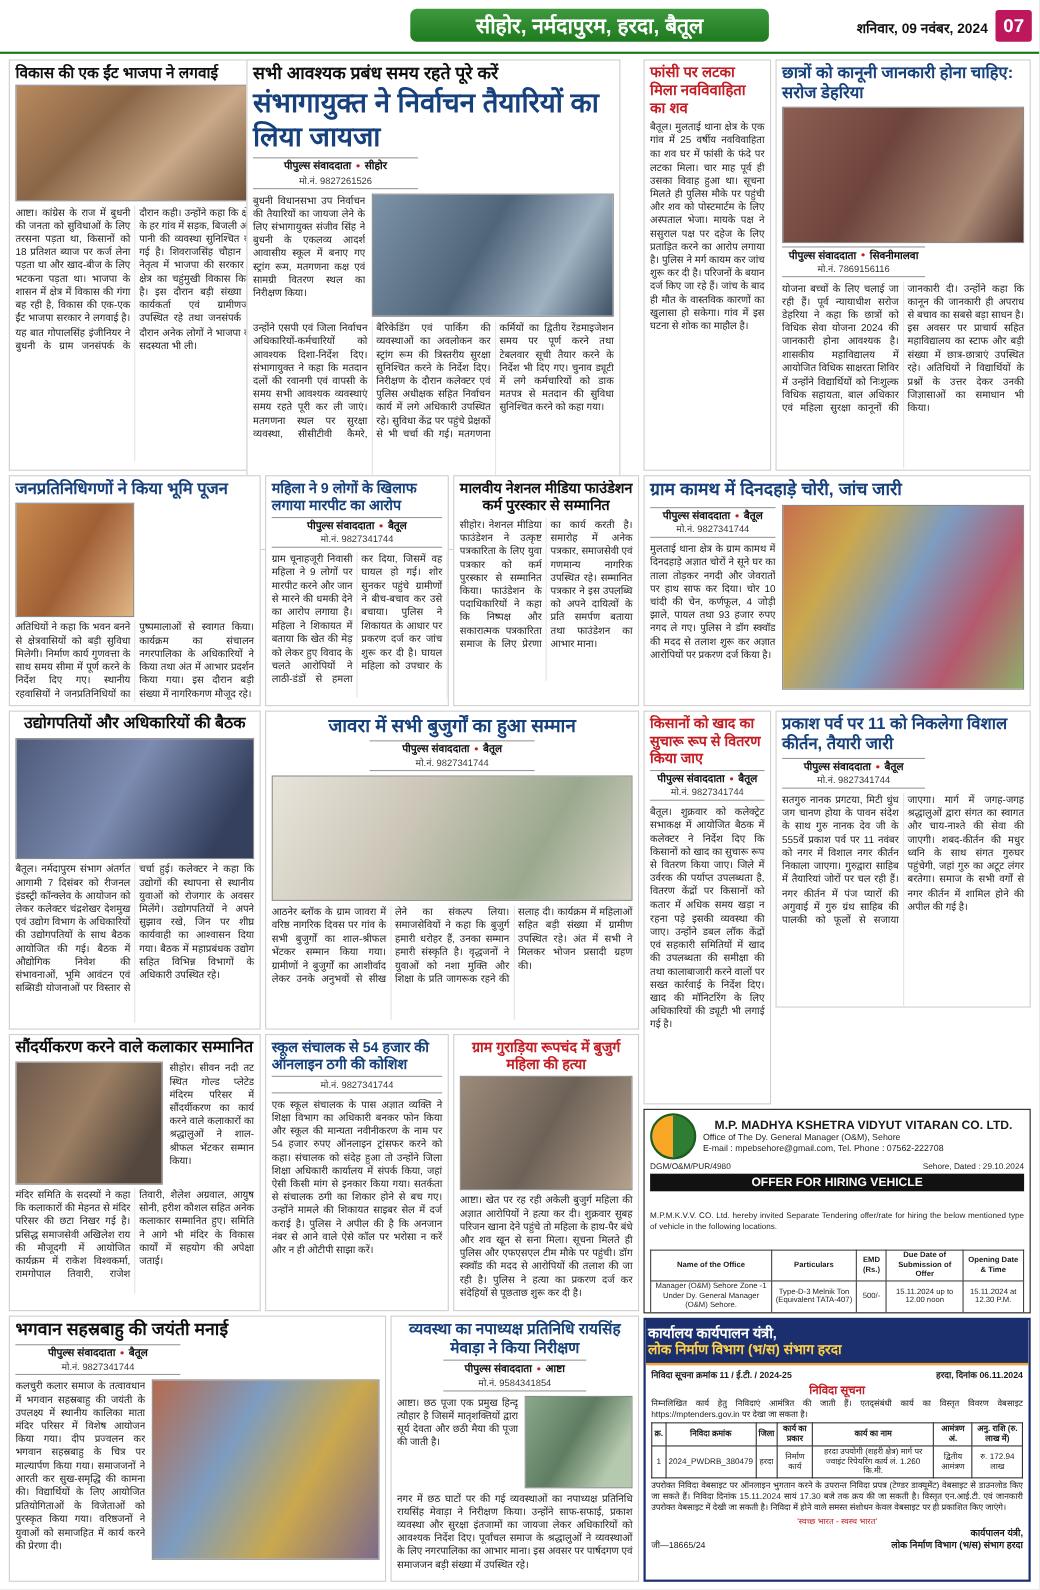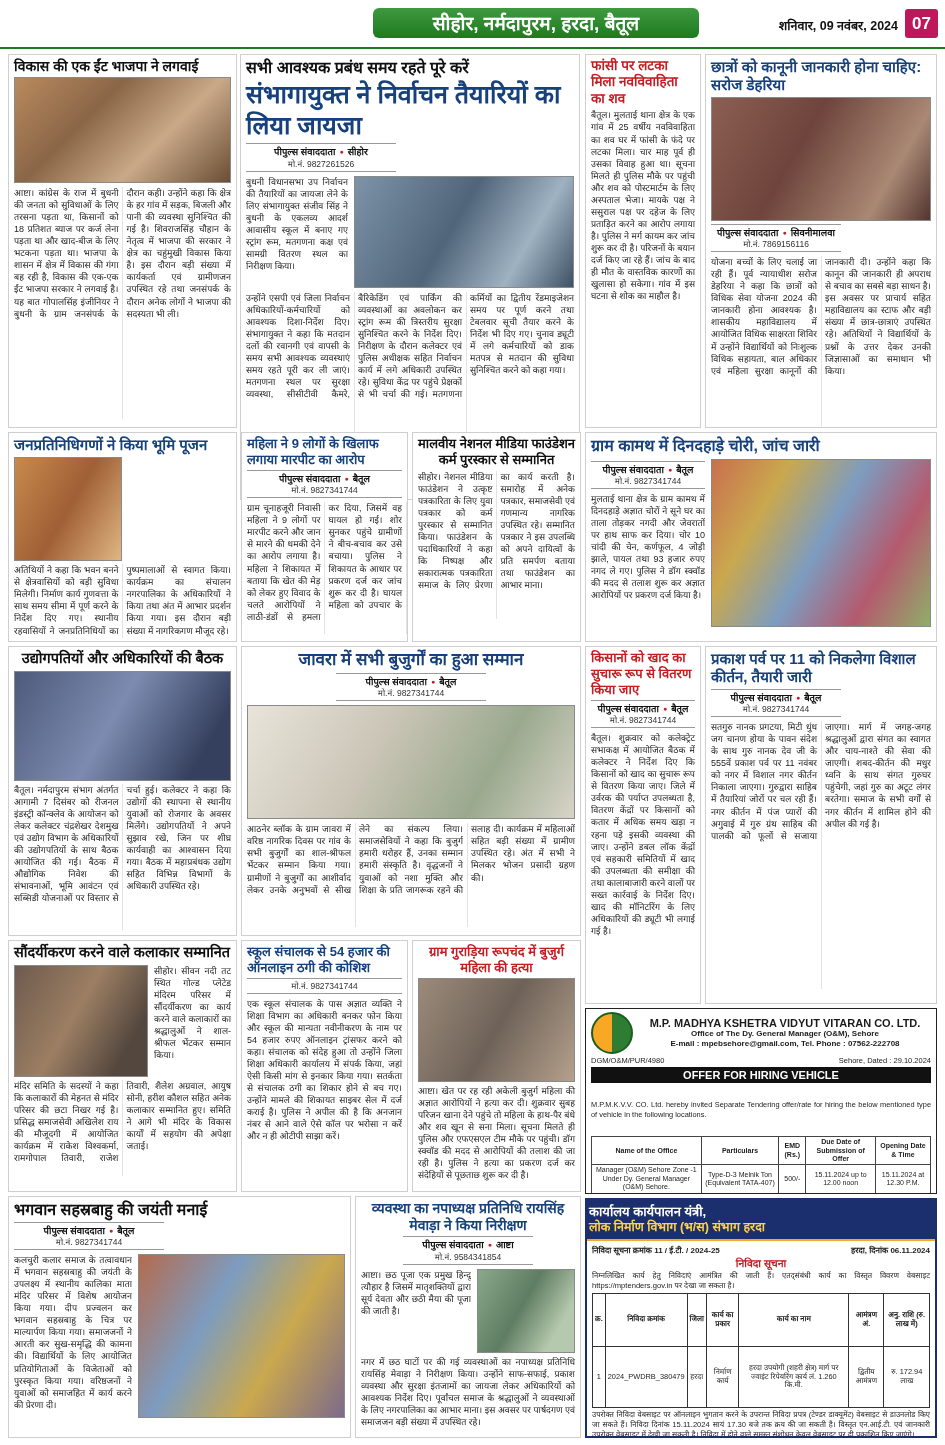--- a/index.html
+++ b/index.html
@@ -42,58 +42,58 @@
   .ph-crime {background:linear-gradient(120deg,#9c8b7a,#6e6258 50%,#b5a18c);}
   .ph-kids  {background:linear-gradient(120deg,#b56a4e,#7d9cc0 35%,#caa84e 65%,#7d6a8a);}
   .ph-inspect{background:linear-gradient(120deg,#8aa88a,#5f7d62 45%,#b5c9ae 80%);}
   .ph-board {background:linear-gradient(120deg,#4e5a7a,#7c8bb0 45%,#35405e 85%);}
   
   .ad1{position:absolute;border:1.5px solid #222;padding:3px 5px;box-sizing:border-box;background:#fff;overflow:hidden;}
   .ad1-head{display:flex;gap:6px;align-items:center;}
   .mpeb-logo{width:38px;height:38px;border-radius:50%;flex:none;border:2px solid #1b5e20;
              background:conic-gradient(#2e7d32 0 50%,#f9a825 50% 100%);}
   .ad1-co{font-size:11px;font-weight:bold;text-align:center;line-height:1.15;}
-  .ad1-sub{font-size:8px;text-align:center;line-height:1.25;font-weight:bold;}
+  .ad1-sub{font-size:8px;line-height:1.25;}
   .ad1-refs{display:flex;justify-content:space-between;font-size:7.5px;margin:2px 0;}
   .ad1-bar{background:#111;color:#fff;text-align:center;font-weight:bold;font-size:11px;padding:2px 0;margin:1px 0 2px;}
   .ad1 p{margin:17px 0;font-size:7.4px;line-height:1.3;text-align:justify;}
   .ad1 table{border-collapse:collapse;width:100%;font-size:7px;line-height:1.2;}
   .ad1 th,.ad1 td{border:1px solid #444;padding:1px 2px;text-align:center;}
   .ad1-bot{display:flex;justify-content:center;font-size:14px;margin-top:2px;}
   .ad2{position:absolute;border:2px solid #1b2f6e;box-sizing:border-box;background:#fff;overflow:hidden;}
   .ad2-hdr{background:#1b2f6e;color:#fff;padding:4px 2px;border-bottom:2px solid #f9a825;}
   .ad2-hdr .l1{font-size:13px;font-weight:bold;line-height:1.2;}
   .ad2-hdr .l2{font-size:12.5px;font-weight:bold;color:#ffd24a;line-height:1.25;}
   .ad2-in{padding:3px 5px;}
   .ad2-refs{display:flex;justify-content:space-between;font-size:8px;font-weight:bold;}
   .ad2-title{text-align:center;font-size:10.5px;font-weight:bold;color:#c41e25;margin:1px 0;}
   .ad2 p{margin:1px 0;font-size:7.6px;line-height:1.3;text-align:justify;}
   .ad2 table{border-collapse:collapse;width:100%;font-size:7.4px;line-height:1.2;margin:2px 0;}
-  .ad2 th,.ad2 td{border:1px solid #333;padding:17px 2px;text-align:center;}
+  .ad2 th,.ad2 td{border:1px solid #333;padding:1px 2px;text-align:center;}
   .ad2-slogan{text-align:center;color:#c41e25;font-size:7.5px;margin:1px 0;}
   .ad2-bot{display:flex;justify-content:space-between;align-items:flex-end;font-size:8px;}
   .ad2-sign{font-weight:bold;text-align:right;font-size:8.5px;line-height:1.25;}
 </style>
 </head>
 <body>
 
 <div class="page">
 
   <div class="banner">सीहोर, नर्मदापुरम, हरदा, बैतूल</div>
   <div class="dateline">शनिवार, 09 नवंबर, 2024</div>
   <div class="pagebox">07</div>
   <div class="mast-rule"></div>
 
   <section class="art" style="left:8px;top:54px;width:229px;height:374px">
     <h2 class="hl blk" style="font-size:14px">विकास की एक ईंट भाजपा ने लगवाई</h2>
     <div class="ph ph-crowd" style="height:106px;margin:2px 0 4px"></div>
     <div class="body c2" style="height:232px">आष्टा। कांग्रेस के राज में बुधनी की जनता को सुविधाओं के लिए तरसना पड़ता था, किसानों को 18 प्रतिशत ब्याज पर कर्ज लेना पड़ता था और खाद-बीज के लिए भटकना पड़ता था। भाजपा के शासन में क्षेत्र में विकास की गंगा बह रही है, विकास की एक-एक ईंट भाजपा सरकार ने लगवाई है। यह बात गोपालसिंह इंजीनियर ने बुधनी के ग्राम जनसंपर्क के दौरान कही। उन्होंने कहा कि क्षेत्र के हर गांव में सड़क, बिजली और पानी की व्यवस्था सुनिश्चित की गई है। शिवराजसिंह चौहान के नेतृत्व में भाजपा की सरकार ने क्षेत्र का चहुंमुखी विकास किया है। इस दौरान बड़ी संख्या में कार्यकर्ता एवं ग्रामीणजन उपस्थित रहे तथा जनसंपर्क के दौरान अनेक लोगों ने भाजपा की सदस्यता भी ली।</div>
   </section>
 
-  <section class="art" style="left:240px;top:54px;width:340px;height:446px">
+  <section class="art" style="left:224px;top:54px;width:340px;height:446px">
     <p class="kicker">सभी आवश्यक प्रबंध समय रहते पूरे करें</p>
     <h1 class="hl blue" style="font-size:25px;margin:2px 0 3px">संभागायुक्त ने निर्वाचन तैयारियों का लिया जायजा</h1>
     <div class="byl" style="width:150px">
       <span>पीपुल्स संवाददाता</span><span class="dot">●</span><span>सीहोर</span>
       <span class="tel">मो.नं. 9827261526</span>
     </div>
     <div class="row" style="margin-bottom:4px">
       <div class="body" style="width:102px;height:112px;overflow:hidden">बुधनी विधानसभा उप निर्वाचन की तैयारियों का जायजा लेने के लिए संभागायुक्त संजीव सिंह ने बुधनी के एकलव्य आदर्श आवासीय स्कूल में बनाए गए स्ट्रांग रूम, मतगणना कक्ष एवं सामग्री वितरण स्थल का निरीक्षण किया।</div>
       <div class="ph ph-meet" style="flex:1;height:112px"></div>
     </div>
@@ -169,21 +169,21 @@
 
   <section class="art" style="left:585px;top:646px;width:116px;height:358px">
     <h2 class="hl red" style="font-size:13px">किसानों को खाद का सुचारू रूप से वितरण किया जाए</h2>
     <div class="byl">
       <span>पीपुल्स संवाददाता</span><span class="dot">●</span><span>बैतूल</span>
       <span class="tel">मो.नं. 9827341744</span>
     </div>
     <div class="body" style="height:250px">बैतूल। शुक्रवार को कलेक्ट्रेट सभाकक्ष में आयोजित बैठक में कलेक्टर ने निर्देश दिए कि किसानों को खाद का सुचारू रूप से वितरण किया जाए। जिले में उर्वरक की पर्याप्त उपलब्धता है, वितरण केंद्रों पर किसानों को कतार में अधिक समय खड़ा न रहना पड़े इसकी व्यवस्था की जाए। उन्होंने डबल लॉक केंद्रों एवं सहकारी समितियों में खाद की उपलब्धता की समीक्षा की तथा कालाबाजारी करने वालों पर सख्त कार्रवाई के निर्देश दिए। खाद की मॉनिटरिंग के लिए अधिकारियों की ड्यूटी भी लगाई गई है।</div>
   </section>
 
-  <section class="art" style="left:705px;top:646px;width:232px;height:358px">
+  <section class="art" style="left:705px;top:646px;width:232px;height:270px">
     <h2 class="hl blue" style="font-size:15px">प्रकाश पर्व पर 11 को निकलेगा विशाल कीर्तन, तैयारी जारी</h2>
     <div class="byl" style="width:130px">
       <span>पीपुल्स संवाददाता</span><span class="dot">●</span><span>बैतूल</span>
       <span class="tel">मो.नं. 9827341744</span>
     </div>
     <div class="body c2" style="height:268px">सतगुरु नानक प्रगटया, मिटी धुंध जग चानण होया के पावन संदेश के साथ गुरु नानक देव जी के 555वें प्रकाश पर्व पर 11 नवंबर को नगर में विशाल नगर कीर्तन निकाला जाएगा। गुरुद्वारा साहिब में तैयारियां जोरों पर चल रही हैं। नगर कीर्तन में पंज प्यारों की अगुवाई में गुरु ग्रंथ साहिब की पालकी को फूलों से सजाया जाएगा। मार्ग में जगह-जगह श्रद्धालुओं द्वारा संगत का स्वागत और चाय-नाश्ते की सेवा की जाएगी। शबद-कीर्तन की मधुर ध्वनि के साथ संगत गुरुघर पहुंचेगी, जहां गुरु का अटूट लंगर बरतेगा। समाज के सभी वर्गों से नगर कीर्तन में शामिल होने की अपील की गई है।</div>
   </section>
 
   <section class="art" style="left:8px;top:940px;width:229px;height:252px">
     <h2 class="hl blk" style="font-size:14.5px">सौंदर्यीकरण करने वाले कलाकार सम्मानित</h2>

